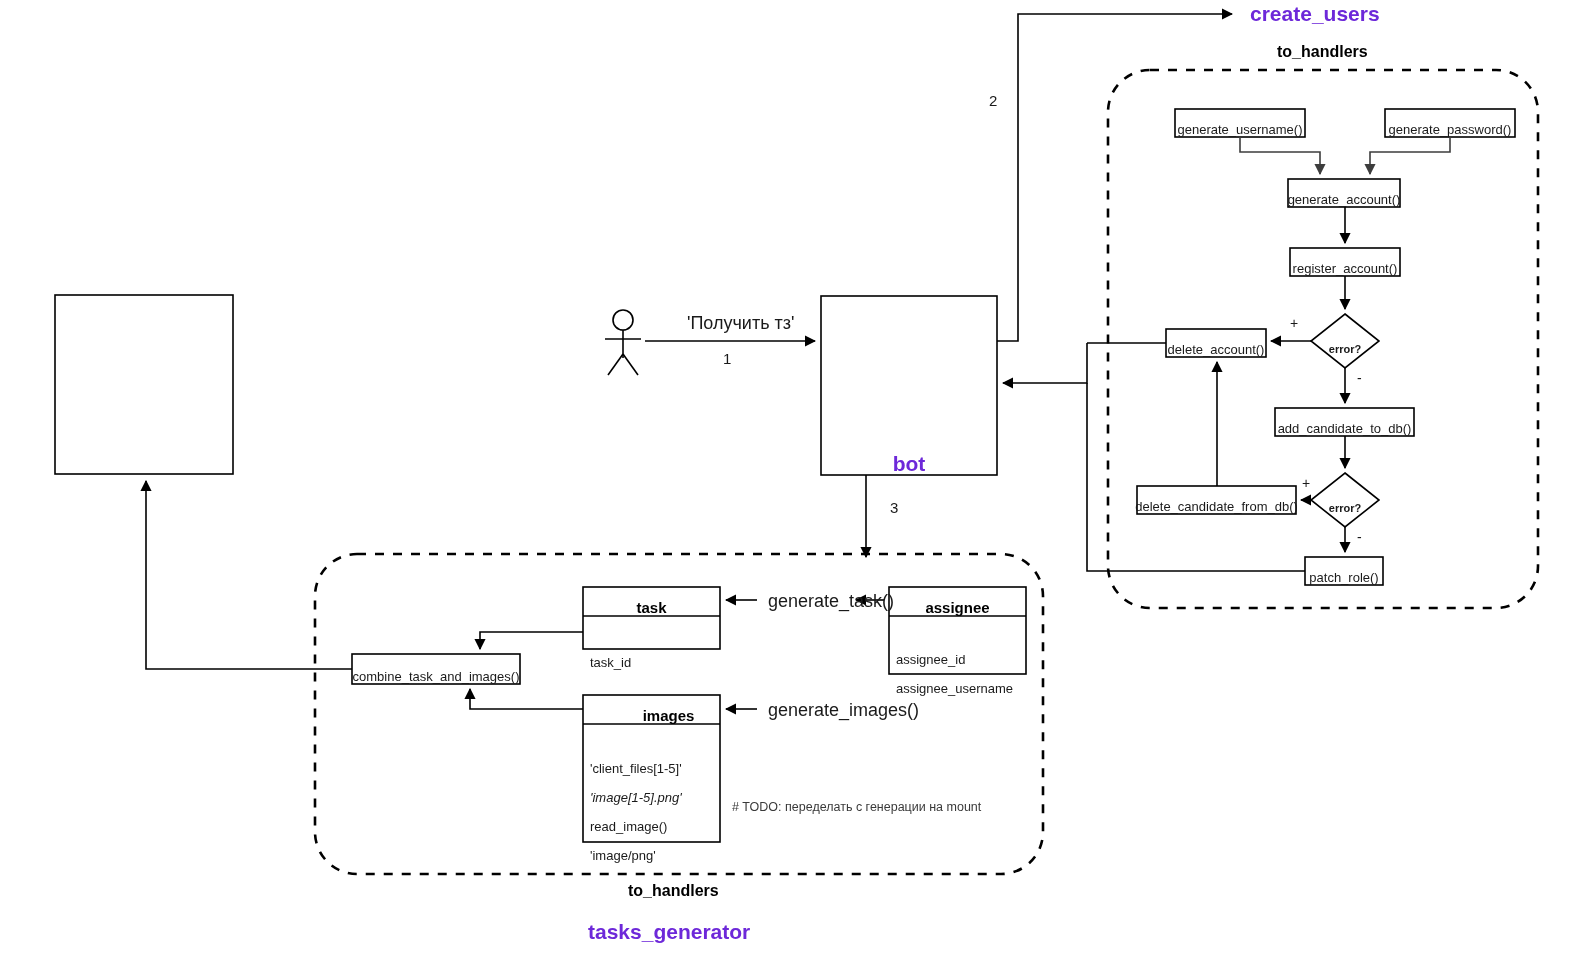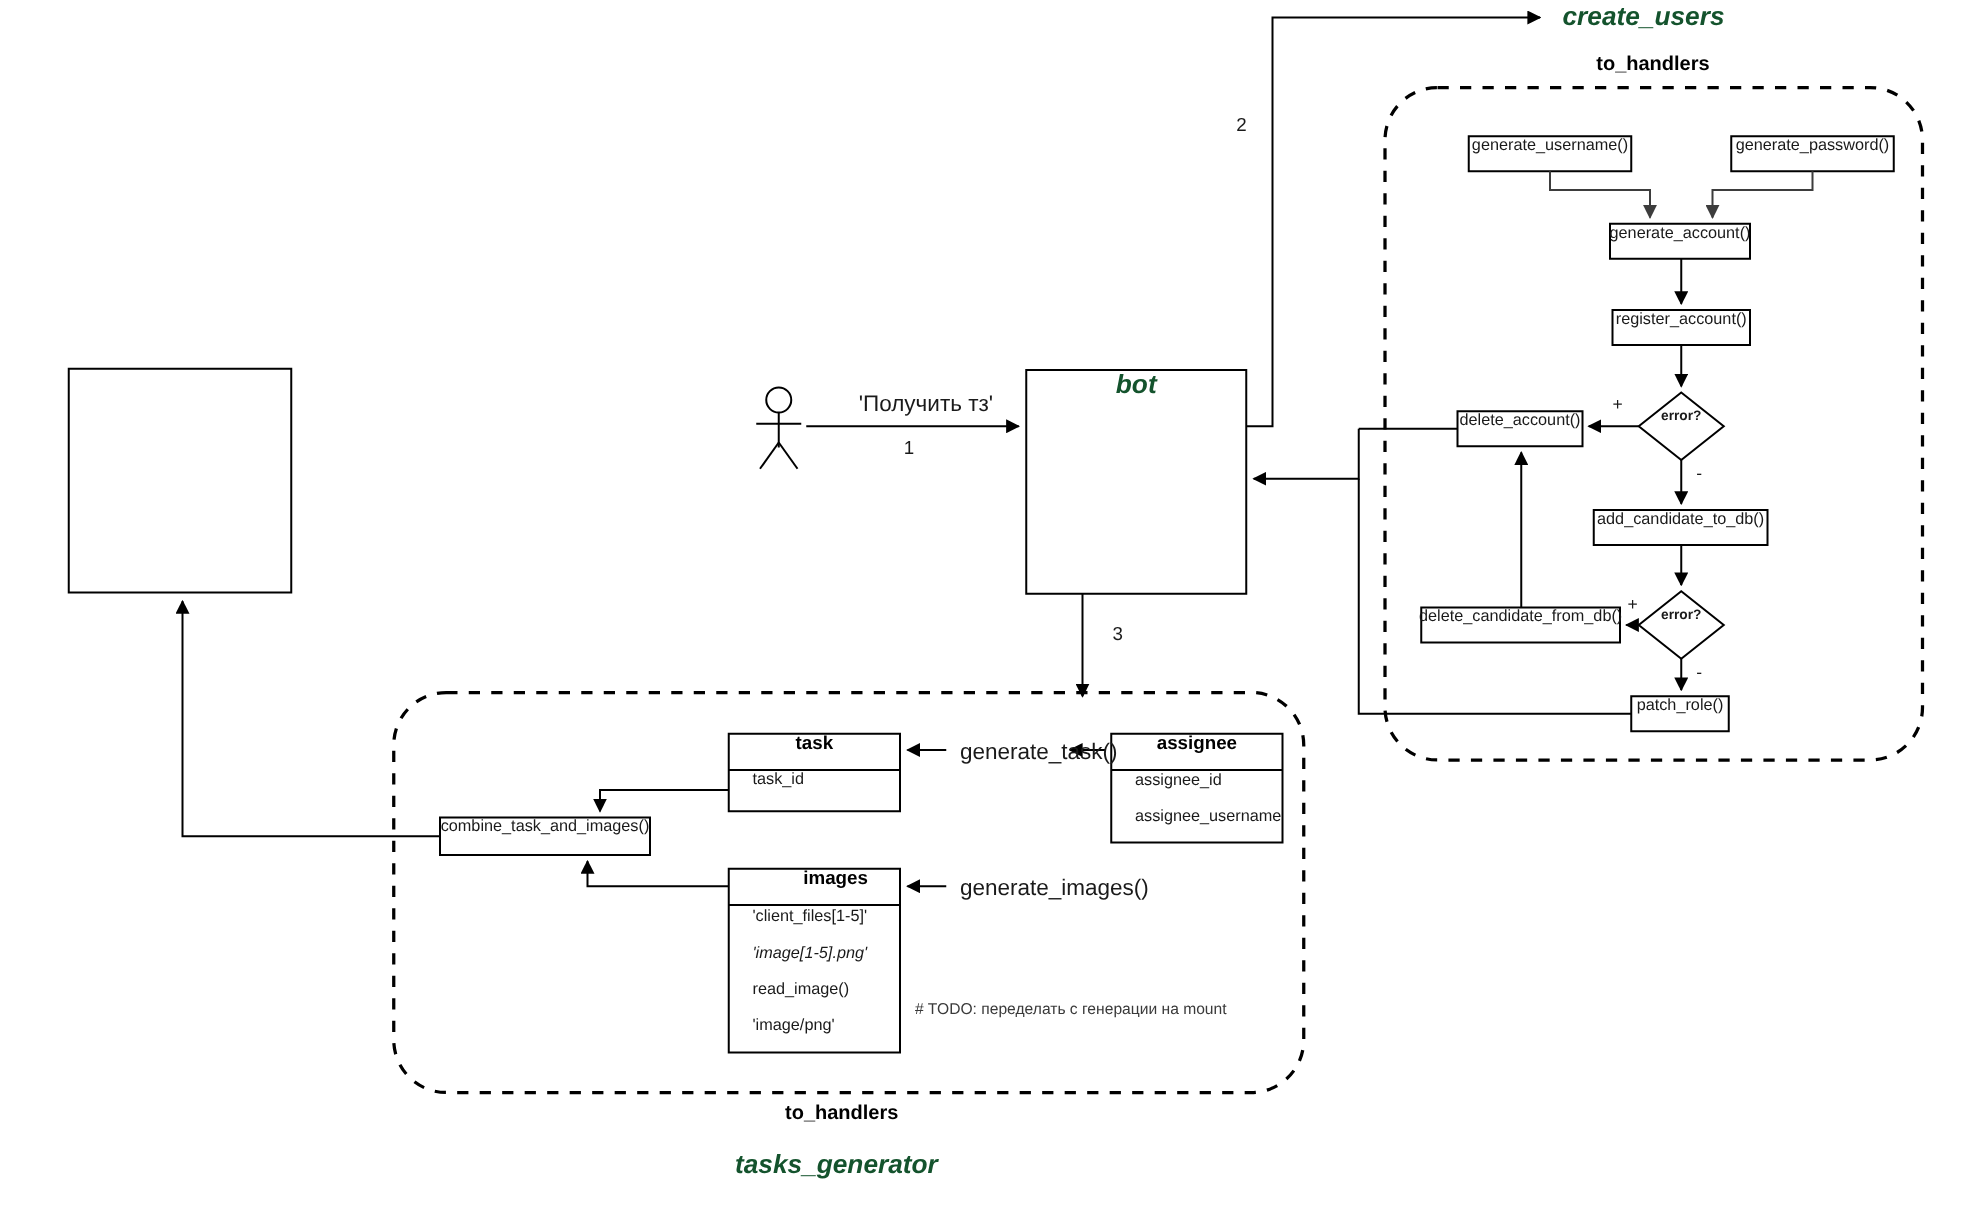--- a/index.html
+++ b/index.html
@@ -25,37 +25,37 @@
   }
   .lbl {
     position: absolute;
     color: #000000;
     white-space: nowrap;
   }
   
   .node-label {
     position: absolute;
     display: flex;
-    align-items: flex-start;
+    align-items: flex-end;
     justify-content: center;
     color: #1a1a1a;
     font-size: 13px;
     text-align: center;
     line-height: 1.1;
   }
   .node-label.left {
     justify-content: flex-start;
-    padding-left: 19px;
+    padding-left: 7px;
     box-sizing: border-box;
+    margin-top: 21px;
   }
   .big-title {
     font-size: 21px;
     font-weight: bold;
-    color: #14532d;
-    font-style: italic;
+    color: #6d28d9;
   }
   .mid-title {
     font-size: 16px;
     font-weight: bold;
     color: #000;
   }
   .box-title {
     font-size: 15px;
     font-weight: bold;
     color: #000;

